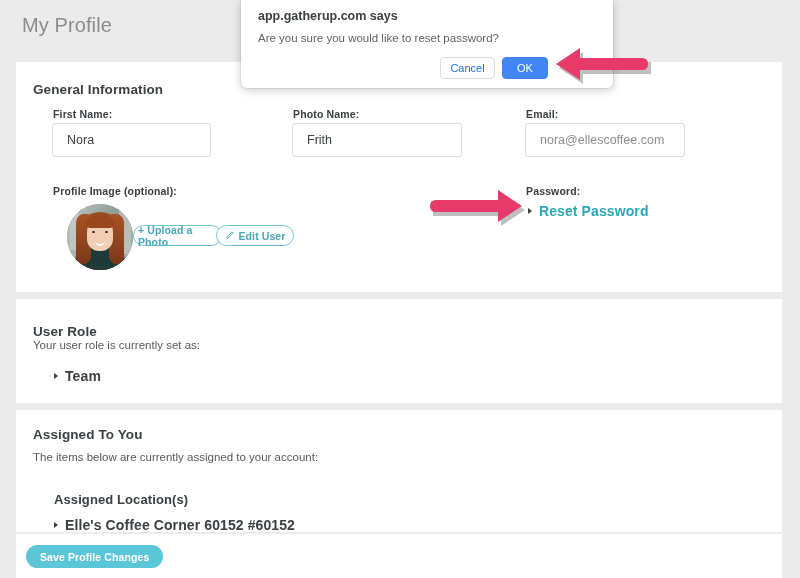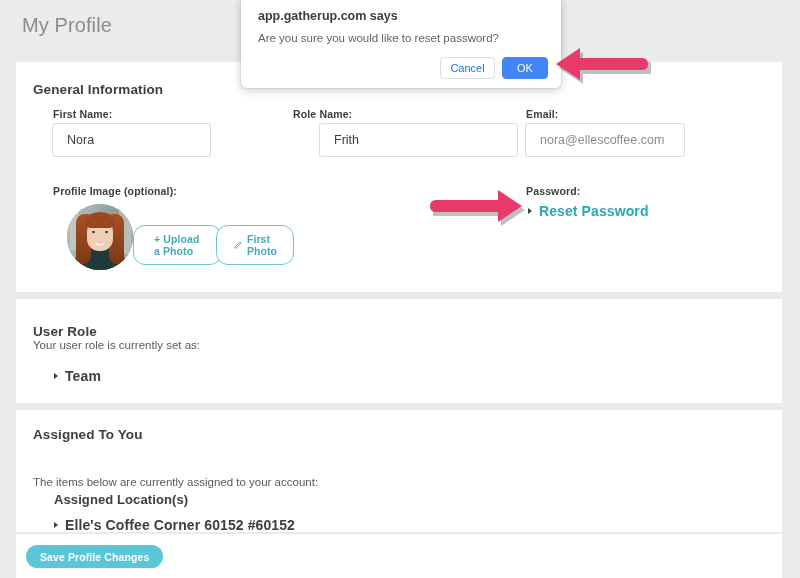--- a/index.html
+++ b/index.html
@@ -146,36 +146,36 @@
   #avatar .eye-r { left: 50%; margin-left: 5px; }
   #avatar .smile {
     position: absolute; left: 50%; top: 35px; margin-left: -5px;
     width: 10px; height: 5px;
     border-bottom: 2px solid #fbfbfb; border-radius: 0 0 9px 9px;
   }
 
   
   .pill-outline {
     position: absolute;
-    height: 40px;
+    height: 21px;
     border: 1px solid #6fc5cf;
     border-radius: 12px;
     background: #fff;
     color: #44a9b5;
     font-family: "Liberation Sans", sans-serif;
     font-size: 10.5px;
     font-weight: bold;
     letter-spacing: 0.1px;
     display: flex;
     align-items: center;
     justify-content: center;
     gap: 5px;
     box-sizing: border-box;
     cursor: pointer;
-    padding: 0 20px;
+    padding: 0 4px;
   }
   #btn-save {
     position: absolute;
     left: 26px;
     top: 545px;
     height: 23px;
     padding: 0 14px;
     border: none;
     border-radius: 12px;
     background: #5bc6d8;
@@ -209,21 +209,21 @@
     color: #3c4043;
     letter-spacing: 0.1px;
   }
   .caret-row .label.link { color: #2aa6b8; }
 
   
   #dialog {
     position: absolute;
     left: 241px;
     top: -1px;
-    width: 320px;
+    width: 372px;
     height: 89px;
     background: #ffffff;
     border-radius: 0 0 6px 6px;
     box-shadow: 0 2px 10px rgba(0,0,0,.22), 0 0 0 1px rgba(0,0,0,.05);
     box-sizing: border-box;
   }
   #dialog-title {
     position: absolute;
     left: 17px; top: 10px;
     font-size: 12.5px;
@@ -272,22 +272,22 @@
 
   <div id="page-title">My Profile</div>
 
   <div class="card" id="card-general">
 
     <div class="section-title" style="left:17px; top:20px;">General Information</div>
 
     <div class="field-label" style="left:37px; top:46px;">First Name:</div>
     <input class="text-input" style="left: 36px; top: 61px; width: 159px;" value="Nora">
 
-    <div class="field-label" style="left:277px; top:46px;">Role Name:</div>
-    <input class="text-input" style="left: 276px; top: 61px; width: 199px; margin-left: 27px;" value="Frith">
+    <div class="field-label" style="left:277px; top:46px;">Photo Name:</div>
+    <input class="text-input" style="left: 276px; top: 61px; width: 170px;" value="Frith">
 
     <div class="field-label" style="left:510px; top:46px;">Email:</div>
     <input class="text-input muted" style="left: 509px; top: 61px; width: 160px;" value="nora@ellescoffee.com">
 
     <div class="field-label" style="left:37px; top:123px;">Profile Image (optional):</div>
 
     <div id="avatar" style="top:142px;">
       <div class="bg"></div>
       <div class="wall-l"></div>
       <div class="wall-r"></div>
@@ -305,42 +305,42 @@
     <div class="pill-outline" style="left:117px; top:163px; width:89px;">
       <span>+ Upload a Photo</span>
     </div>
 
     <div class="pill-outline" style="left:200px; top:163px; width:78px;">
       <span style="display:flex;align-items:center;">
         <svg width="9" height="9" viewBox="0 0 16 16">
           <path d="M12.5 1.5l2 2-8.6 8.6-2.6.6.6-2.6z" fill="none" stroke="#44a9b5" stroke-width="1.6" stroke-linejoin="round"></path>
         </svg>
       </span>
-      <span>First Photo</span>
+      <span>Edit User</span>
     </div>
 
     <div class="field-label" style="left:510px; top:123px;">Password:</div>
     <div class="caret-row" style="left:512px; top:141px;">
       <span class="caret"></span>
       <span class="label link">Reset Password</span>
     </div>
   </div>
 
   <div class="card" id="card-role">
     <div class="section-title" style="left:17px; top:17px;margin-top:8px;">User Role</div>
     <div class="section-sub" style="left:17px; top:40px;">Your user role is currently set as:</div>
     <div class="caret-row" style="left:38px; top:69px;">
       <span class="caret"></span>
       <span class="label">Team</span>
     </div>
   </div>
 
   <div class="card" id="card-assigned">
     <div class="section-title" style="left:17px; top:17px;">Assigned To You</div>
-    <div class="section-sub" style="left:17px; top:41px;margin-top:25px;">The items below are currently assigned to your account:</div>
+    <div class="section-sub" style="left:17px; top:41px;">The items below are currently assigned to your account:</div>
     <div class="section-title" style="left:38px; top:82px; font-size:13px;">Assigned Location(s)</div>
     <div class="caret-row" style="left:38px; top:107px;">
       <span class="caret"></span>
       <span class="label">Elle's Coffee Corner 60152 #60152</span>
     </div>
   </div>
 
   <div class="card" id="card-footer"></div>
   <button id="btn-save">Save Profile Changes</button>
 

